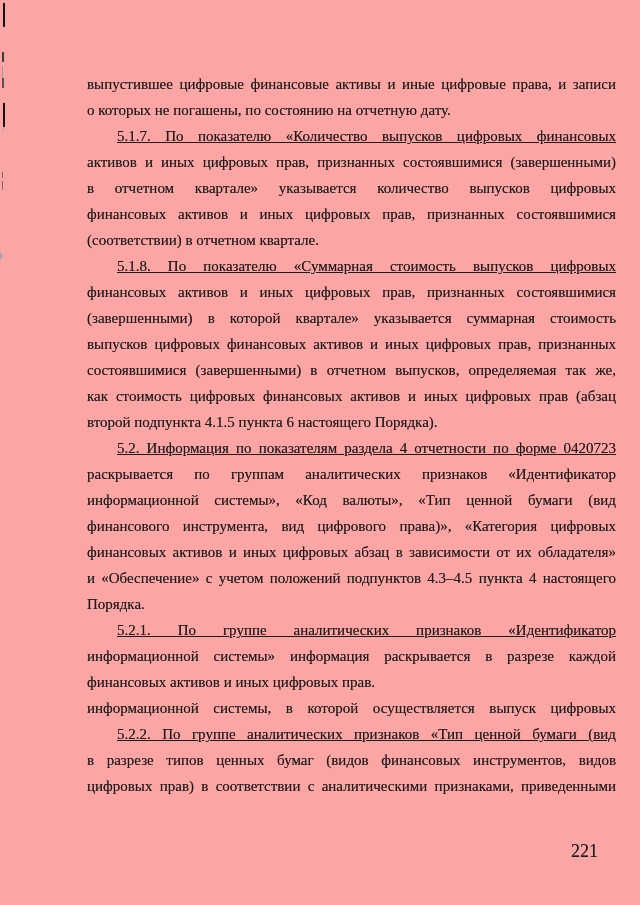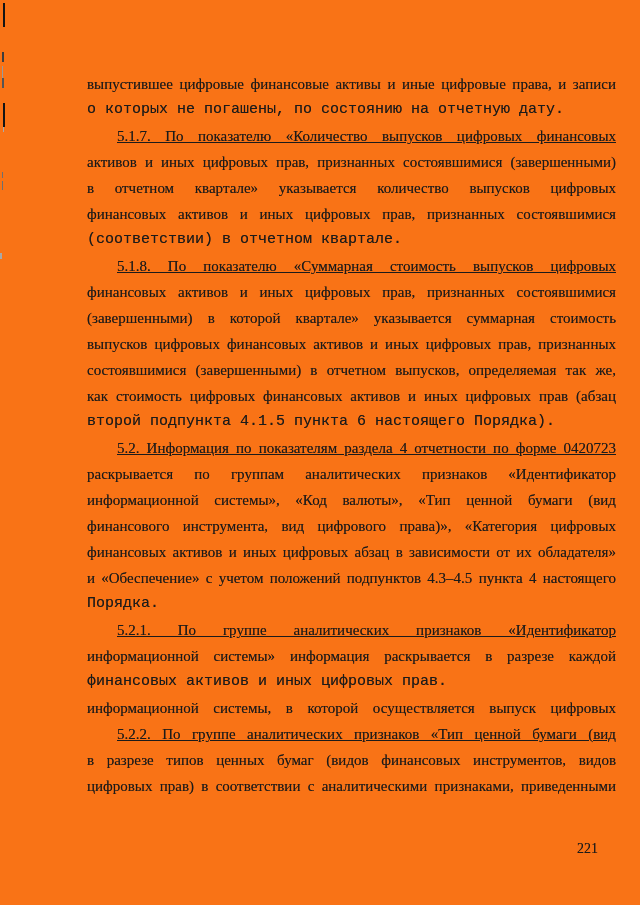--- a/index.html
+++ b/index.html
@@ -5,48 +5,48 @@
   * { margin: 0; padding: 0; box-sizing: border-box; }
   html, body { width: 640px; height: 905px; }
   body {
     font-family: "Liberation Serif", "DejaVu Serif", serif;
     background: #ffffff;
   }
   .page {
     position: relative;
     width: 640px;
     height: 905px;
-    background: #f97316;
+    background: #fca5a5;
     overflow: hidden;
   }
   .text-block {
     position: absolute;
     left: 87px;
     top: 71px;
     width: 529px;
     font-size: 15px;
     color: #1b1b1b;
     text-shadow: 0 0 0.4px rgba(20,20,20,0.55);
   }
   .line {
     height: 26px;
     line-height: 26px;
     text-align: justify;
     text-align-last: justify;
     overflow: hidden;
   }
   .line.indent { padding-left: 30px; text-decoration: underline; }
-  .line.last-left { text-align-last: left; font-family: Liberation Mono, monospace; }
+  .line.last-left { text-align-last: left; }
   .page-number {
     position: absolute;
     left: 560px;
     top: 841px;
     width: 38px;
     text-align: right;
-    font-size: 14px;
+    font-size: 18px;
     color: #1b1b1b;
     text-shadow: 0 0 0.4px rgba(20,20,20,0.55);
   }
   
   .mark { position: absolute; background: #141414; }
   .m-a  { left: 3px;   top: 3px;   width: 2px; height: 24px; }
   .m-b  { left: 2px;   top: 52px;  width: 2px; height: 10px; background: #3d3d3d; }
   .m-c1 { left: 2px;   top: 66px;  width: 1px; height: 13px; background: #9a9a9a; }
   .m-c2 { left: 2px;   top: 78px;  width: 2px; height: 10px; background: #555555; }
   .m-d  { left: 3px;   top: 103px; width: 2px; height: 24px; }

